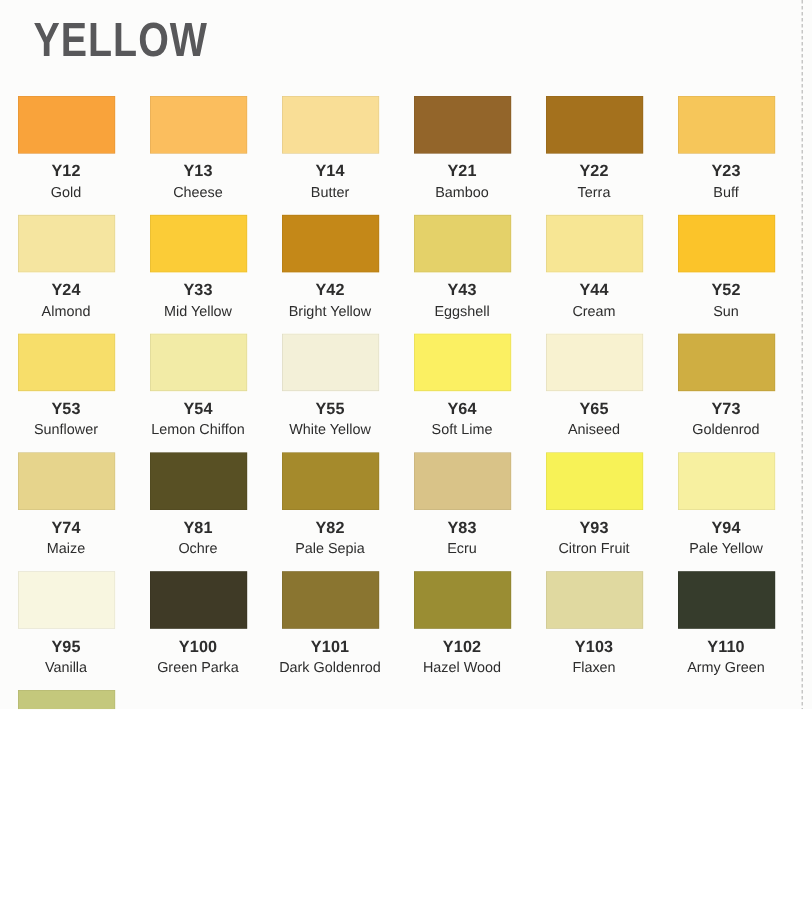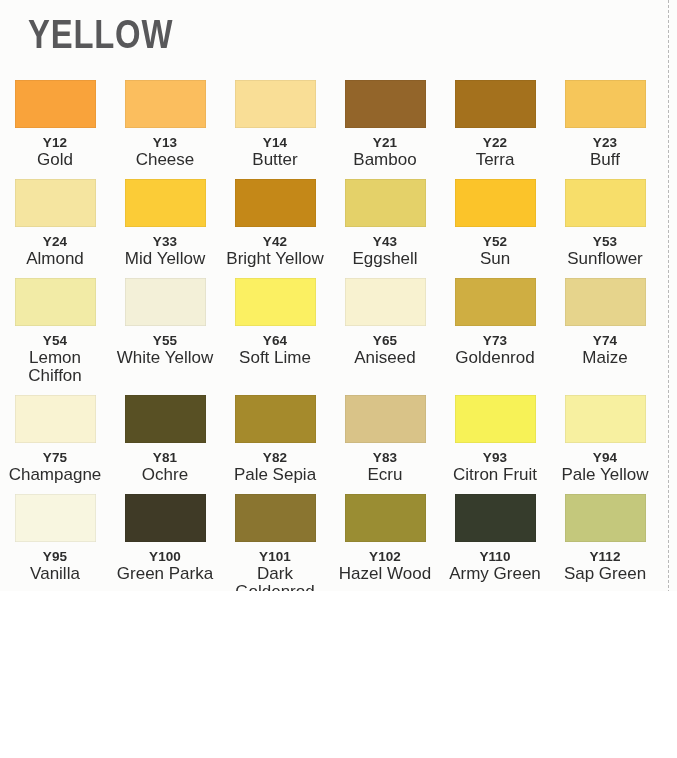--- a/index.html
+++ b/index.html
@@ -62,21 +62,21 @@
     box-shadow: 0 0 0 0.5px rgba(0,0,0,0.10) inset;
   }
   .chip-code {
     font-size: 13.5px;
     font-weight: bold;
     color: #2d2d2d;
     line-height: 17px;
     letter-spacing: 0.1px;
   }
   .chip-name {
-    font-size: 17px;
+    font-size: 12px;
     font-weight: normal;
     color: #2d2d2d;
     line-height: 18px;
     padding: 0 4px;
   }
 </style>
 </head>
 <body>
 
 <div id="page" style="background: rgb(252, 252, 251);">
@@ -130,20 +130,25 @@
         <div class="chip" style="background: rgb(196, 136, 24);"></div>
         <div class="chip-code">Y42</div>
         <div class="chip-name">Bright Yellow</div>
       </div>
       <div class="swatch-cell">
         <div class="chip" style="background: rgb(228, 209, 105);"></div>
         <div class="chip-code">Y43</div>
         <div class="chip-name">Eggshell</div>
       </div>
       <div class="swatch-cell">
+        <div class="chip" style="background: rgb(247, 230, 148);"></div>
+        <div class="chip-code">Y44</div>
+        <div class="chip-name">Cream</div>
+      </div>
+      <div class="swatch-cell">
         <div class="chip" style="background: rgb(251, 196, 42);"></div>
         <div class="chip-code">Y52</div>
         <div class="chip-name">Sun</div>
       </div>
       <div class="swatch-cell">
         <div class="chip" style="background: rgb(247, 222, 106);"></div>
         <div class="chip-code">Y53</div>
         <div class="chip-name">Sunflower</div>
       </div>
       <div class="swatch-cell">
@@ -170,25 +175,20 @@
         <div class="chip" style="background: rgb(207, 174, 66);"></div>
         <div class="chip-code">Y73</div>
         <div class="chip-name">Goldenrod</div>
       </div>
       <div class="swatch-cell">
         <div class="chip" style="background: rgb(230, 212, 140);"></div>
         <div class="chip-code">Y74</div>
         <div class="chip-name">Maize</div>
       </div>
       <div class="swatch-cell">
-        <div class="chip" style="background: rgb(249, 243, 210);"></div>
-        <div class="chip-code">Y75</div>
-        <div class="chip-name">Champagne</div>
-      </div>
-      <div class="swatch-cell">
         <div class="chip" style="background: rgb(88, 80, 36);"></div>
         <div class="chip-code">Y81</div>
         <div class="chip-name">Ochre</div>
       </div>
       <div class="swatch-cell">
         <div class="chip" style="background: rgb(165, 138, 44);"></div>
         <div class="chip-code">Y82</div>
         <div class="chip-name">Pale Sepia</div>
       </div>
       <div class="swatch-cell">
@@ -220,20 +220,25 @@
         <div class="chip" style="background: rgb(138, 117, 48);"></div>
         <div class="chip-code">Y101</div>
         <div class="chip-name">Dark Goldenrod</div>
       </div>
       <div class="swatch-cell">
         <div class="chip" style="background: rgb(154, 141, 51);"></div>
         <div class="chip-code">Y102</div>
         <div class="chip-name">Hazel Wood</div>
       </div>
       <div class="swatch-cell">
+        <div class="chip" style="background: rgb(224, 217, 160);"></div>
+        <div class="chip-code">Y103</div>
+        <div class="chip-name">Flaxen</div>
+      </div>
+      <div class="swatch-cell">
         <div class="chip" style="background: rgb(54, 60, 44);"></div>
         <div class="chip-code">Y110</div>
         <div class="chip-name">Army Green</div>
       </div>
       <div class="swatch-cell">
         <div class="chip" style="background: rgb(196, 200, 124);"></div>
         <div class="chip-code">Y112</div>
         <div class="chip-name">Sap Green</div>
       </div>
     </div>

